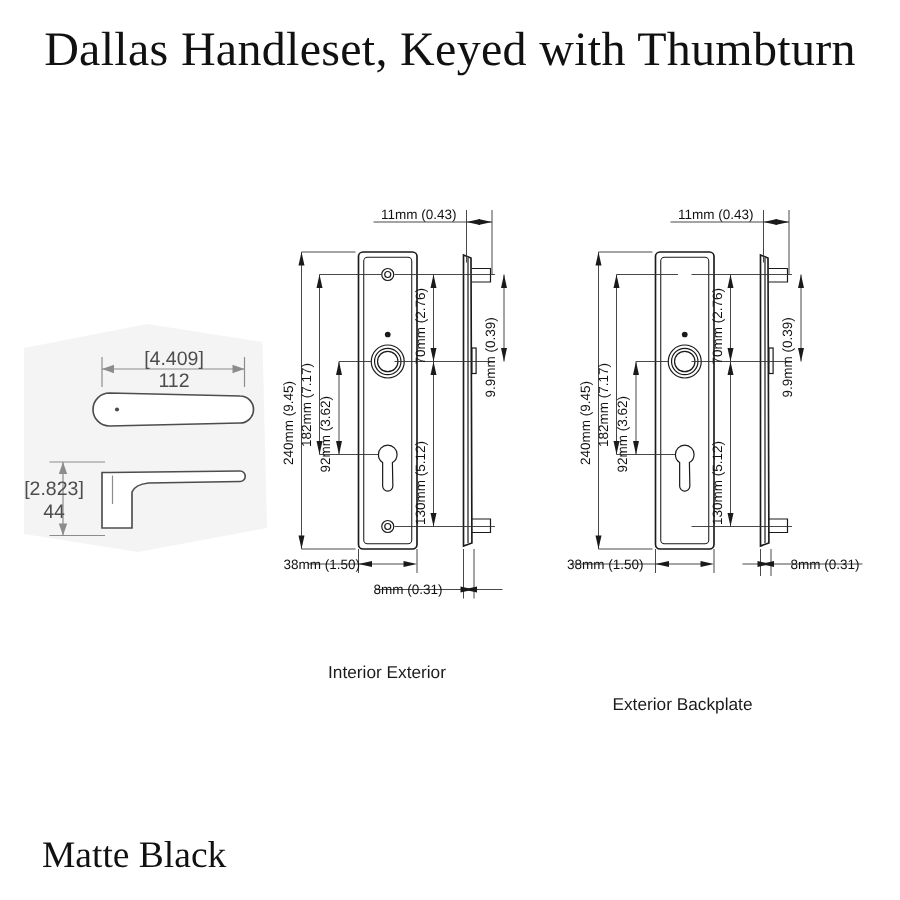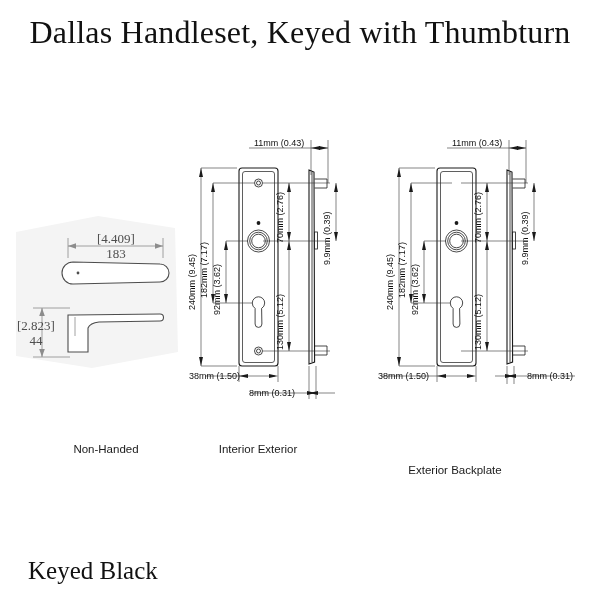--- a/index.html
+++ b/index.html
@@ -47,21 +47,21 @@
     color: #111111;
     white-space: nowrap;
     font-family: "Liberation Sans", sans-serif;
   }
   .dimtext.vert {
     transform-origin: left bottom;
     transform: rotate(-90deg);
   }
   .handle-dim {
     position: absolute;
-    font-family: Liberation Serif, serif;
+    font-family: Liberation Sans, sans-serif;
     color: #4d4d4d;
     white-space: nowrap;
     text-align: center;
   }
   .hd-big { font-size: 13px; line-height: 15px; }
   svg { position: absolute; left: 0; top: 0; overflow: visible; }
   .ln { stroke: #1a1a1a; stroke-width: 0.8; fill: none; }
   .ln-thin { stroke: #333333; stroke-width: 0.6; fill: none; }
   .ln-grey { stroke: #8c8c8c; stroke-width: 0.8; fill: none; }
   .plate { stroke: #1a1a1a; stroke-width: 1.1; fill: #ffffff; }
@@ -245,21 +245,21 @@
 
       <line class="ln-thin" x1="495" y1="376" x2="575" y2="376"></line>
       <line class="ln-thin" x1="507" y1="366" x2="507" y2="384"></line>
       <line class="ln-thin" x1="514" y1="366" x2="514" y2="384"></line>
       <polygon points="507,376 516,374 516,378" fill="#1a1a1a"></polygon>
       <polygon points="514,376 505,374 505,378" fill="#1a1a1a"></polygon>
     </g>
   </svg>
 
   <div class="handle-dim hd-big" style="left:78px; top:231px; width:76px;">[4.409]</div>
-  <div class="handle-dim hd-big" style="left:78px; top:246px; width:76px;">183</div>
+  <div class="handle-dim hd-big" style="left:78px; top:246px; width:76px;">112</div>
   <div class="handle-dim hd-big" style="left:6px; top:318px; width:60px;">[2.823]</div>
   <div class="handle-dim hd-big" style="left:6px; top:333px; width:60px;">44</div>
 
   <div class="dimtext" style="left:254px; top:138px;">11mm (0.43)</div>
 
   <div class="dimtext vert" style="left:197px; top:300px;">240mm (9.45)</div>
 
   <div class="dimtext vert" style="left:209px; top:288px;">182mm (7.17)</div>
 
   <div class="dimtext vert" style="left:222px; top:305px;">92mm (3.62)</div>
@@ -285,19 +285,18 @@
   <div class="dimtext vert" style="left:483px; top:233px;">70mm (2.76)</div>
 
   <div class="dimtext vert" style="left:483px; top:340px;">130mm (5.12)</div>
 
   <div class="dimtext vert" style="left:530px; top:255px;">9.9mm (0.39)</div>
 
   <div class="dimtext" style="left:378px; top:371px;">38mm (1.50)</div>
 
   <div class="dimtext" style="left:527px; top:371px;">8mm (0.31)</div>
 
-  <div class="caption" style="left:36px; top:443px; width:140px;">Non-Handed</div>
   <div class="caption" style="left:188px; top:443px; width:140px;">Interior Exterior</div>
   <div class="caption" style="left:385px; top:443px; width:140px;margin-top:21px;">Exterior Backplate</div>
 
-  <div class="finish">Keyed Black</div>
+  <div class="finish">Matte Black</div>
 
 </div>
 
 </body></html>

